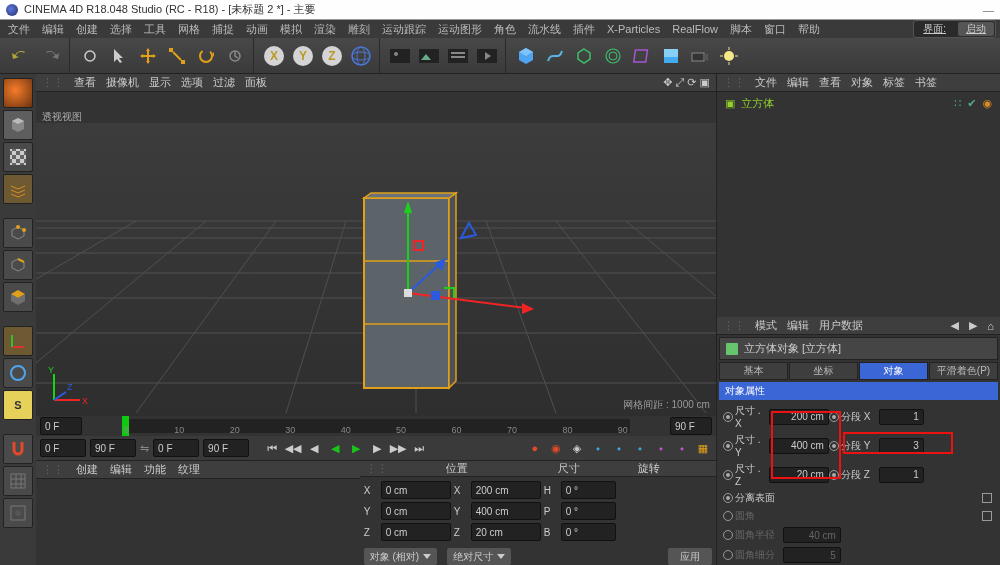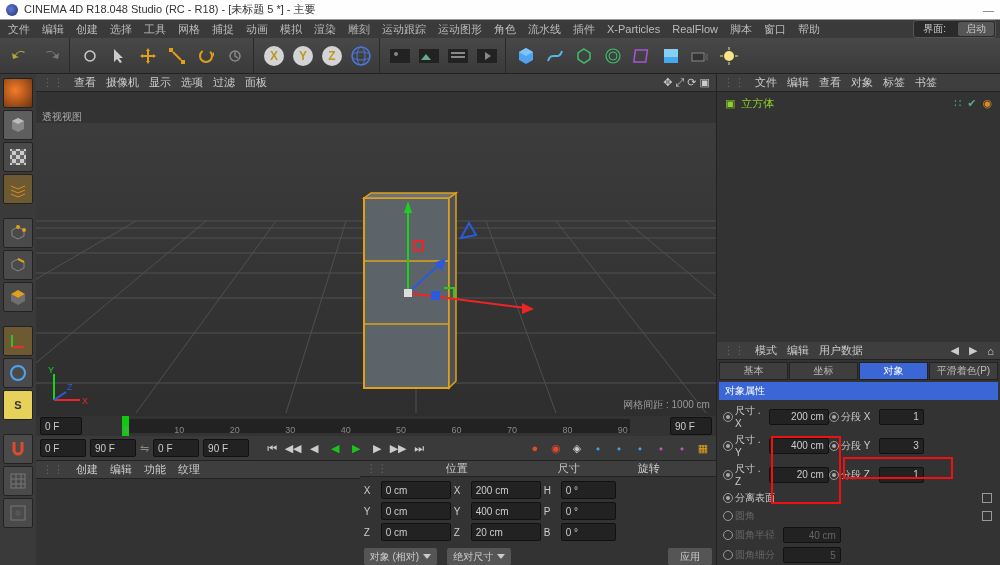--- a/index.html
+++ b/index.html
@@ -31,21 +31,21 @@
   display: flex; align-items: center;
   gap: 4px;
   padding: 0 4px;
 }
 .menubar > span { color: #bbb; padding: 2px 4px; font-size: 11px; }
 .right-toggle {
   margin-left: auto; display: flex; gap: 4px;
   background: #2a2a2a; border: 1px solid #555; border-radius: 3px;
   padding: 1px;
 }
-.right-toggle span { padding: 0 8px; font-size: 10px; }
+.right-toggle span { padding: 0 8px; font-size: 10px; text-decoration: underline; }
 .right-toggle .active { background: #555; border-radius: 2px; }
 .toolbar {
   height: 36px;
   background: linear-gradient(#484848,#3a3a3a);
   border-bottom: 1px solid #222;
   display: flex; align-items: center;
   padding: 0 4px; gap: 2px;
 }
 .tool-group { display: flex; gap: 1px; padding: 0 4px; border-right:1px solid #2a2a2a; height:100%; align-items:center;}
 .tool-group:last-child { border-right:none; }
@@ -123,21 +123,21 @@
 .tri { width:0; height:0; border-left:4px solid transparent; border-right:4px solid transparent;}
 .tri.down { border-top:5px solid #ccc;}
 .disabled { color:#666;}
 .sp-right {flex:1}
 </style>
 </head>
 <body>
 
 <div class="titlebar">
   <div class="titlebar-icon"></div>
-  <span>CINEMA 4D R18.048 Studio (RC - R18) - [未标题 5 *] - 主要</span>
+  <span>CINEMA 4D R18.048 Studio (RC - R18) - [未标题 2 *] - 主要</span>
   <span style="flex:1"></span>
   <span style="font-family:serif;">—</span>
 </div>
 
 <div class="menubar">
   <span>文件</span>
   <span>编辑</span>
   <span>创建</span>
   <span>选择</span>
   <span>工具</span>
@@ -633,20 +633,24 @@
       <div class="om-tabs">
         <span style="color:#666">⋮⋮</span>
         <span>模式</span>
         <span>编辑</span>
         <span>用户数据</span>
         <span class="sp-right"></span>
         <span>◀</span>
         <span>▶</span>
         <span>⌂</span>
       </div>
+      <div class="attr-header">
+        <span class="cube"></span>
+        <span>立方体对象 [立方体]</span>
+      </div>
       <div class="attr-tabs">
         <div class="t">基本</div>
         <div class="t">坐标</div>
         <div class="t active">对象</div>
         <div class="t">平滑着色(P)</div>
       </div>
       <div class="attr-title">对象属性</div>
 
       <div class="attr-row">
         <span class="radio on"></span>

